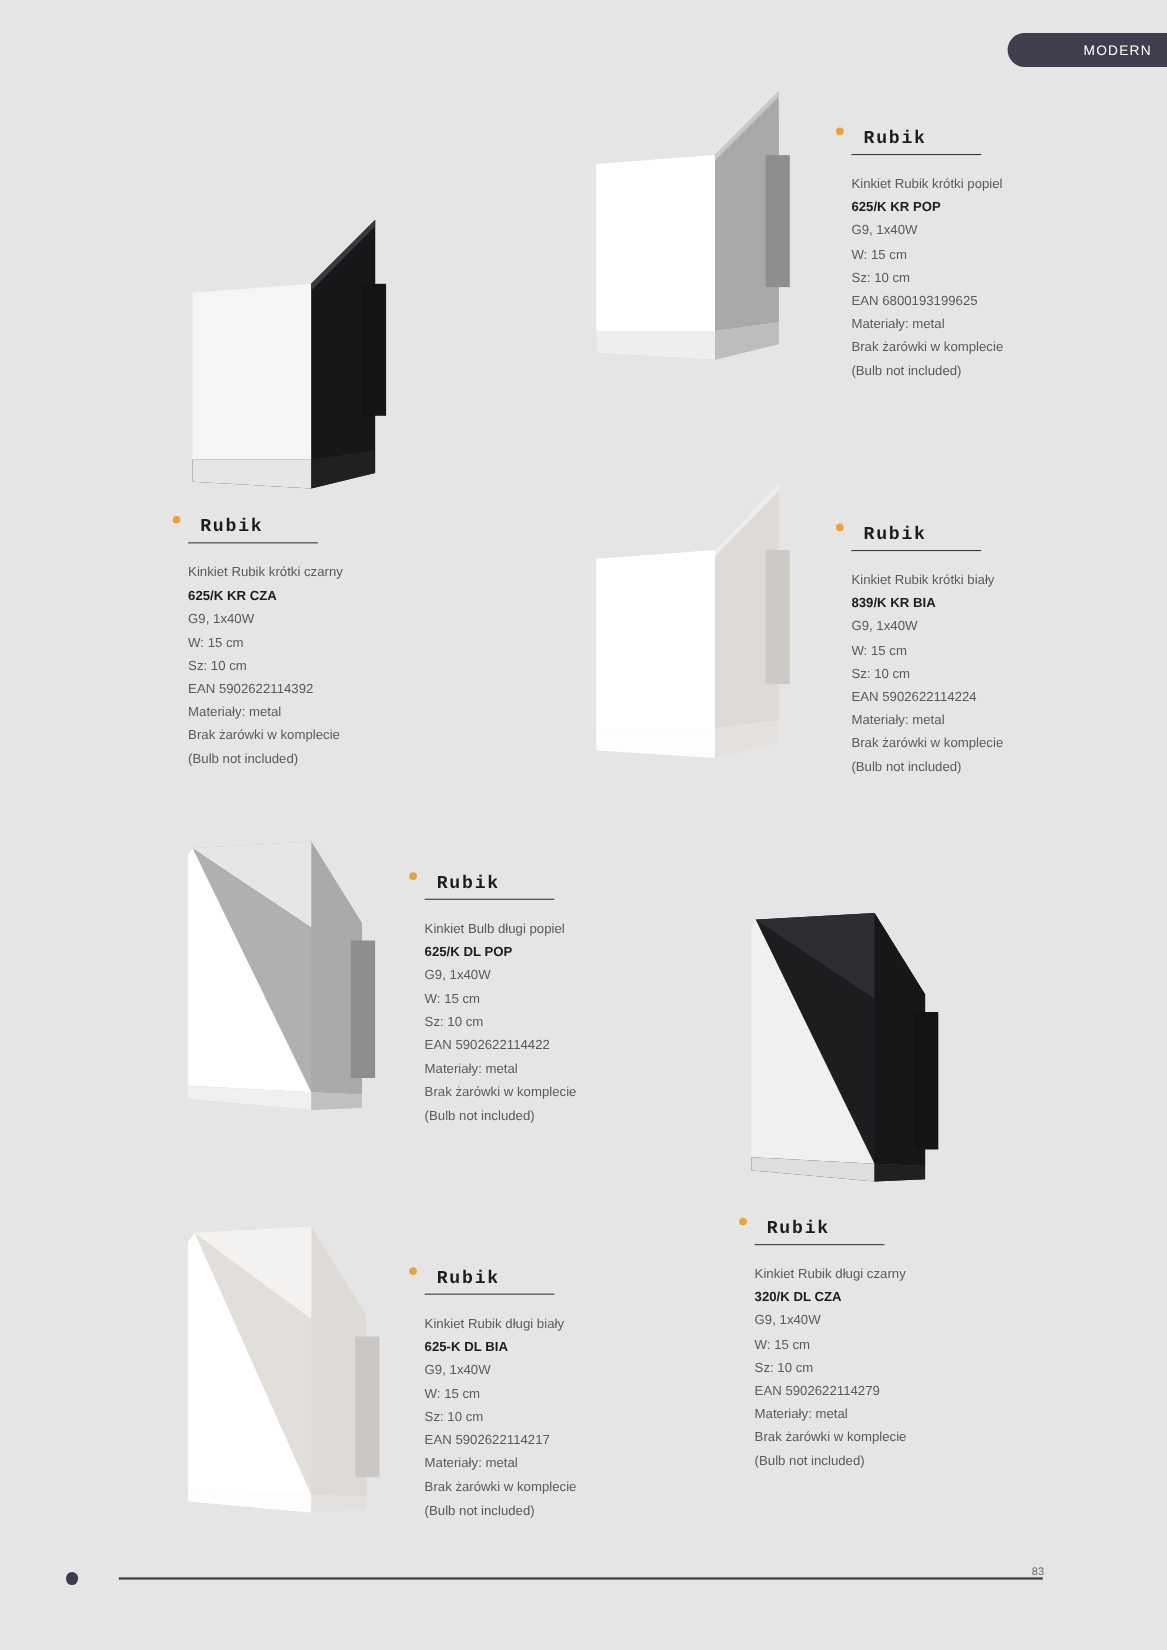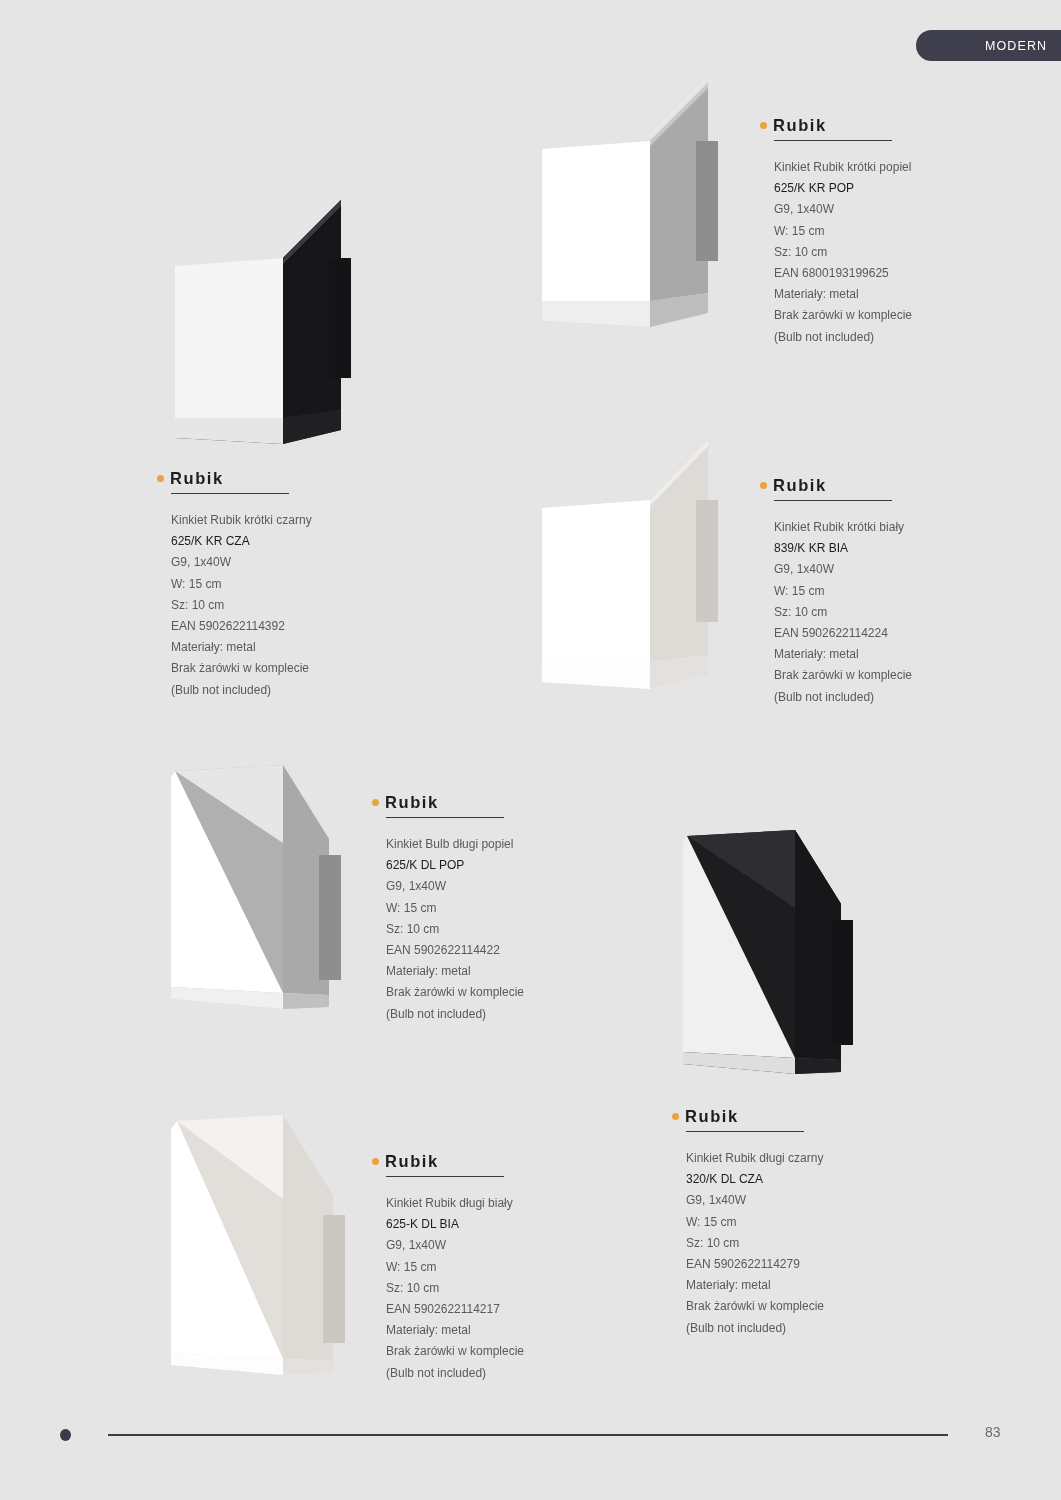--- a/index.html
+++ b/index.html
@@ -38,22 +38,22 @@
   }
 
   
   .info {
     position: absolute;
     width: 250px;
   }
 
   .info-head {
     display: flex;
-    align-items: center;
-    gap: 6px;
+    gap: 18px;
+    font-family: Liberation Mono, monospace;
   }
 
   .bullet {
     width: 7px;
     height: 7px;
     border-radius: 50%;
     background: #e8a33d;
     flex: 0 0 auto;
   }
 
@@ -74,21 +74,21 @@
 
   .lines {
     margin-top: 16px;
     margin-left: 14px;
     color: #5a5a5a;
     font-size: 12px;
     line-height: 21.2px;
   }
 
   .lines .code {
-    font-weight: normal;
+    font-weight: bold;
     color: #1d1d1d;
   }
 
   
   .lamp {
     position: absolute;
   }
 
   .lamp svg { display: block; }
 
@@ -107,23 +107,23 @@
     position: absolute;
     left: 108px;
     top: 1434px;
     width: 840px;
     height: 2px;
     background: #3b3b4a;
   }
 
   .page-number {
     position: absolute;
-    left: 985px;
+    left: 938px;
     top: 1424px;
-    font-size: 14px;
+    font-size: 10px;
     color: #6b6b6b;
   }
 </style>
 </head>
 <body>
 
 <div class="page">
 
   <div class="modern-tab">
     <span>MODERN</span>

